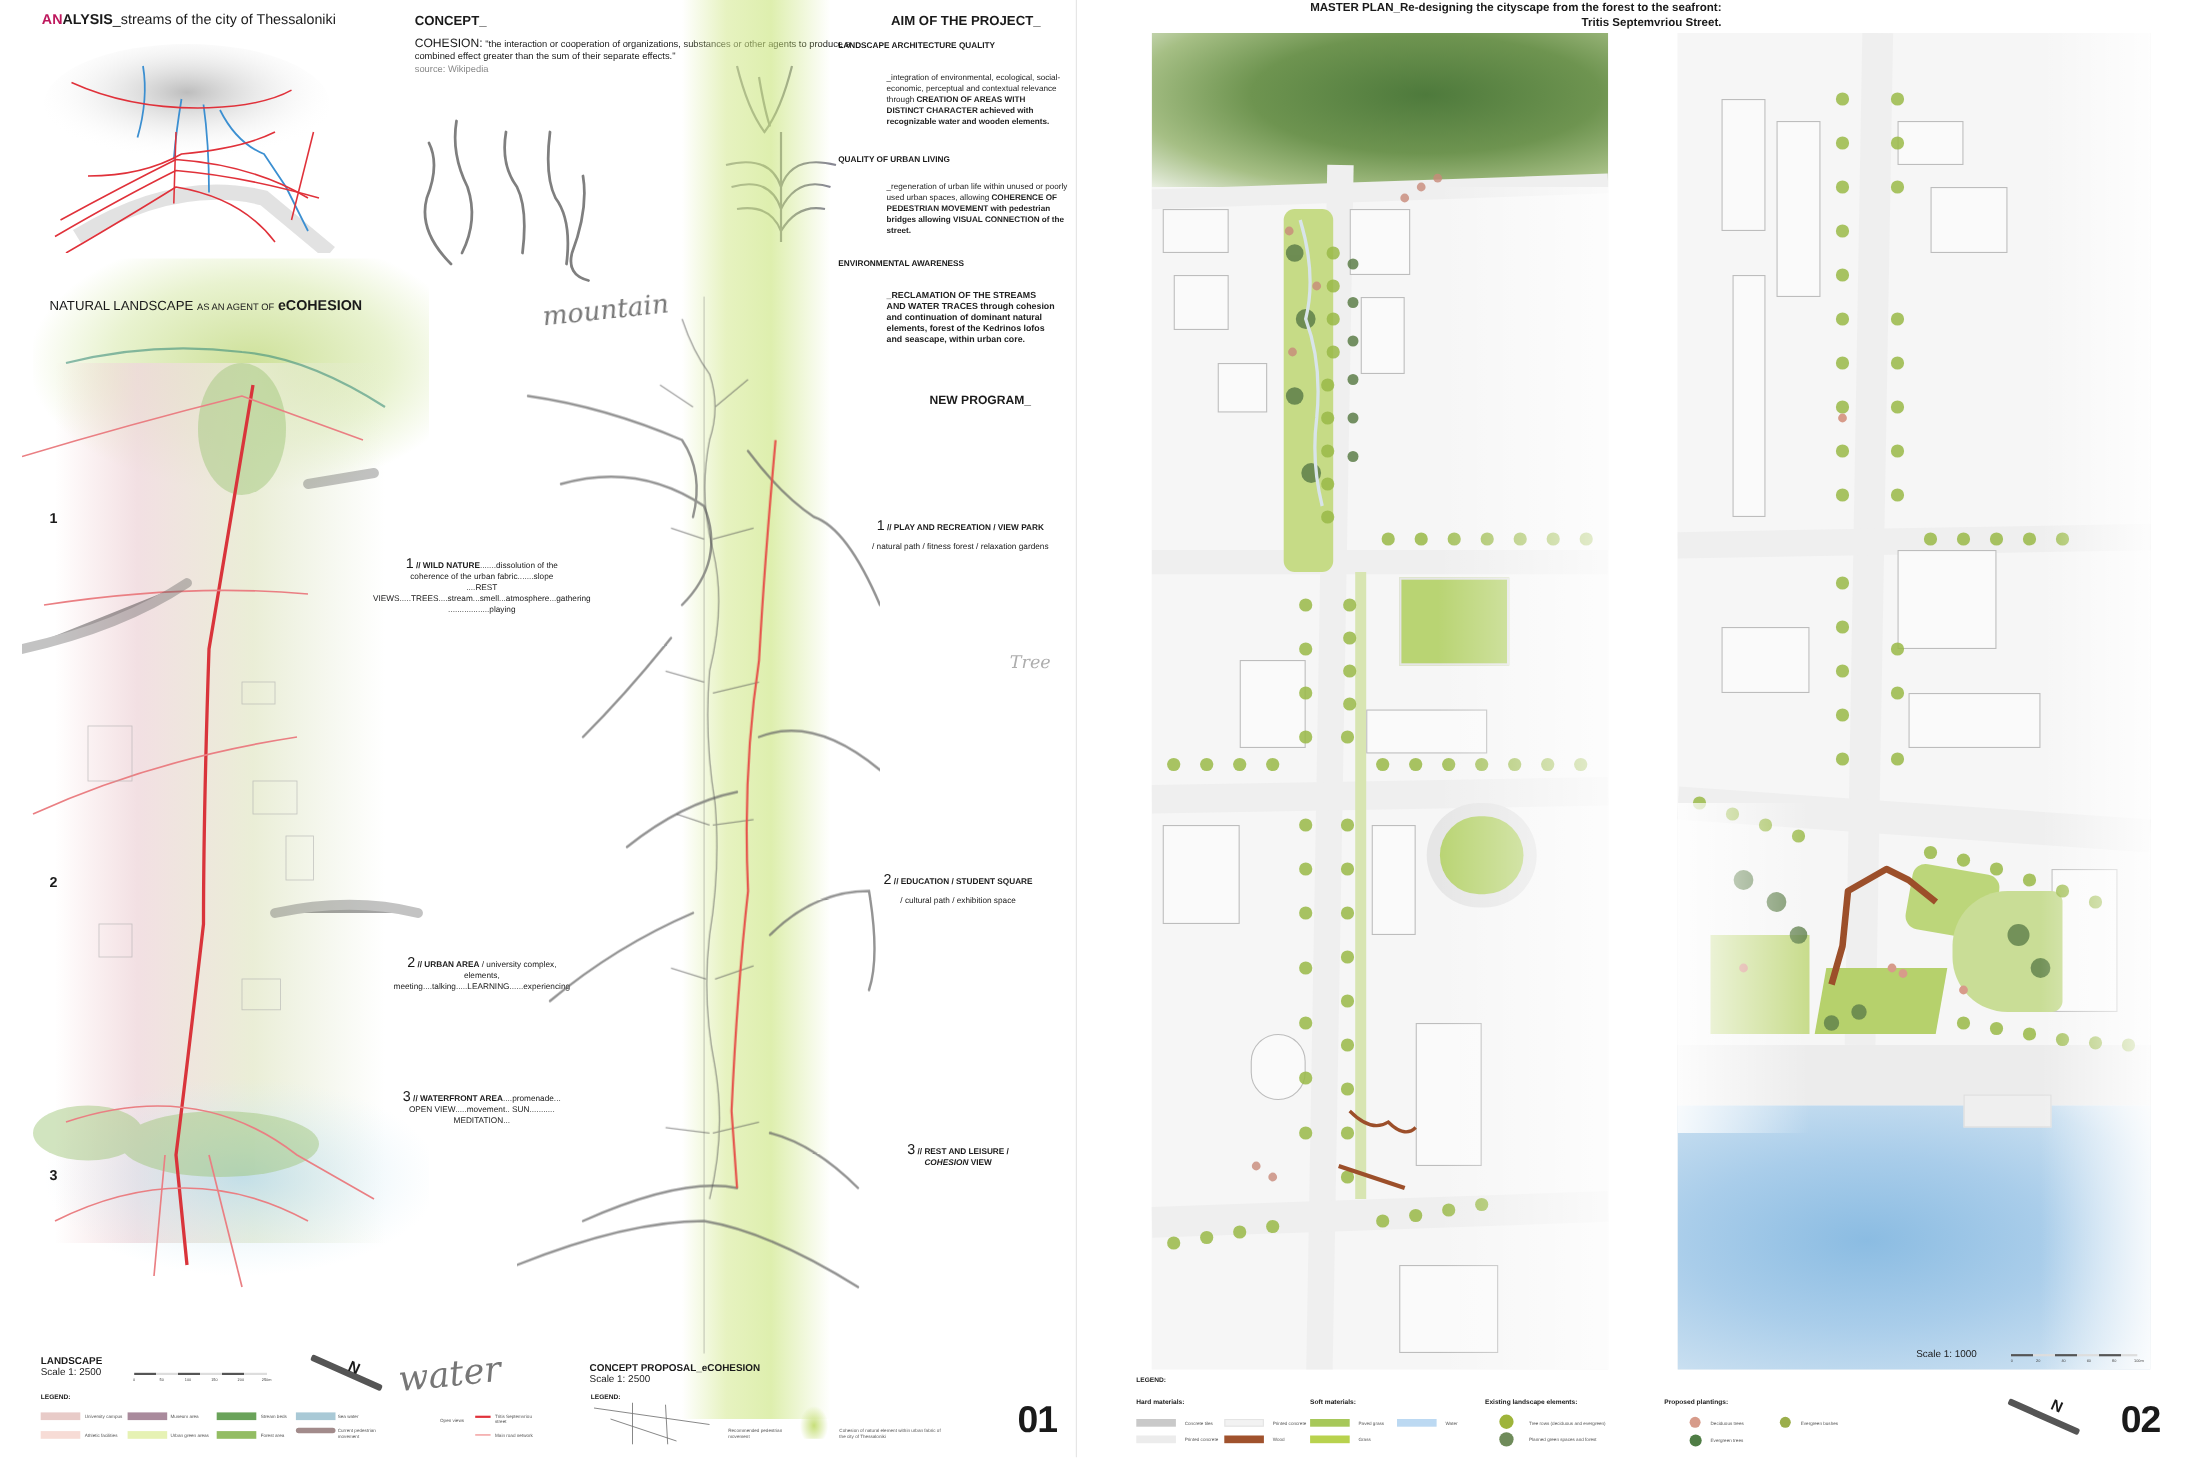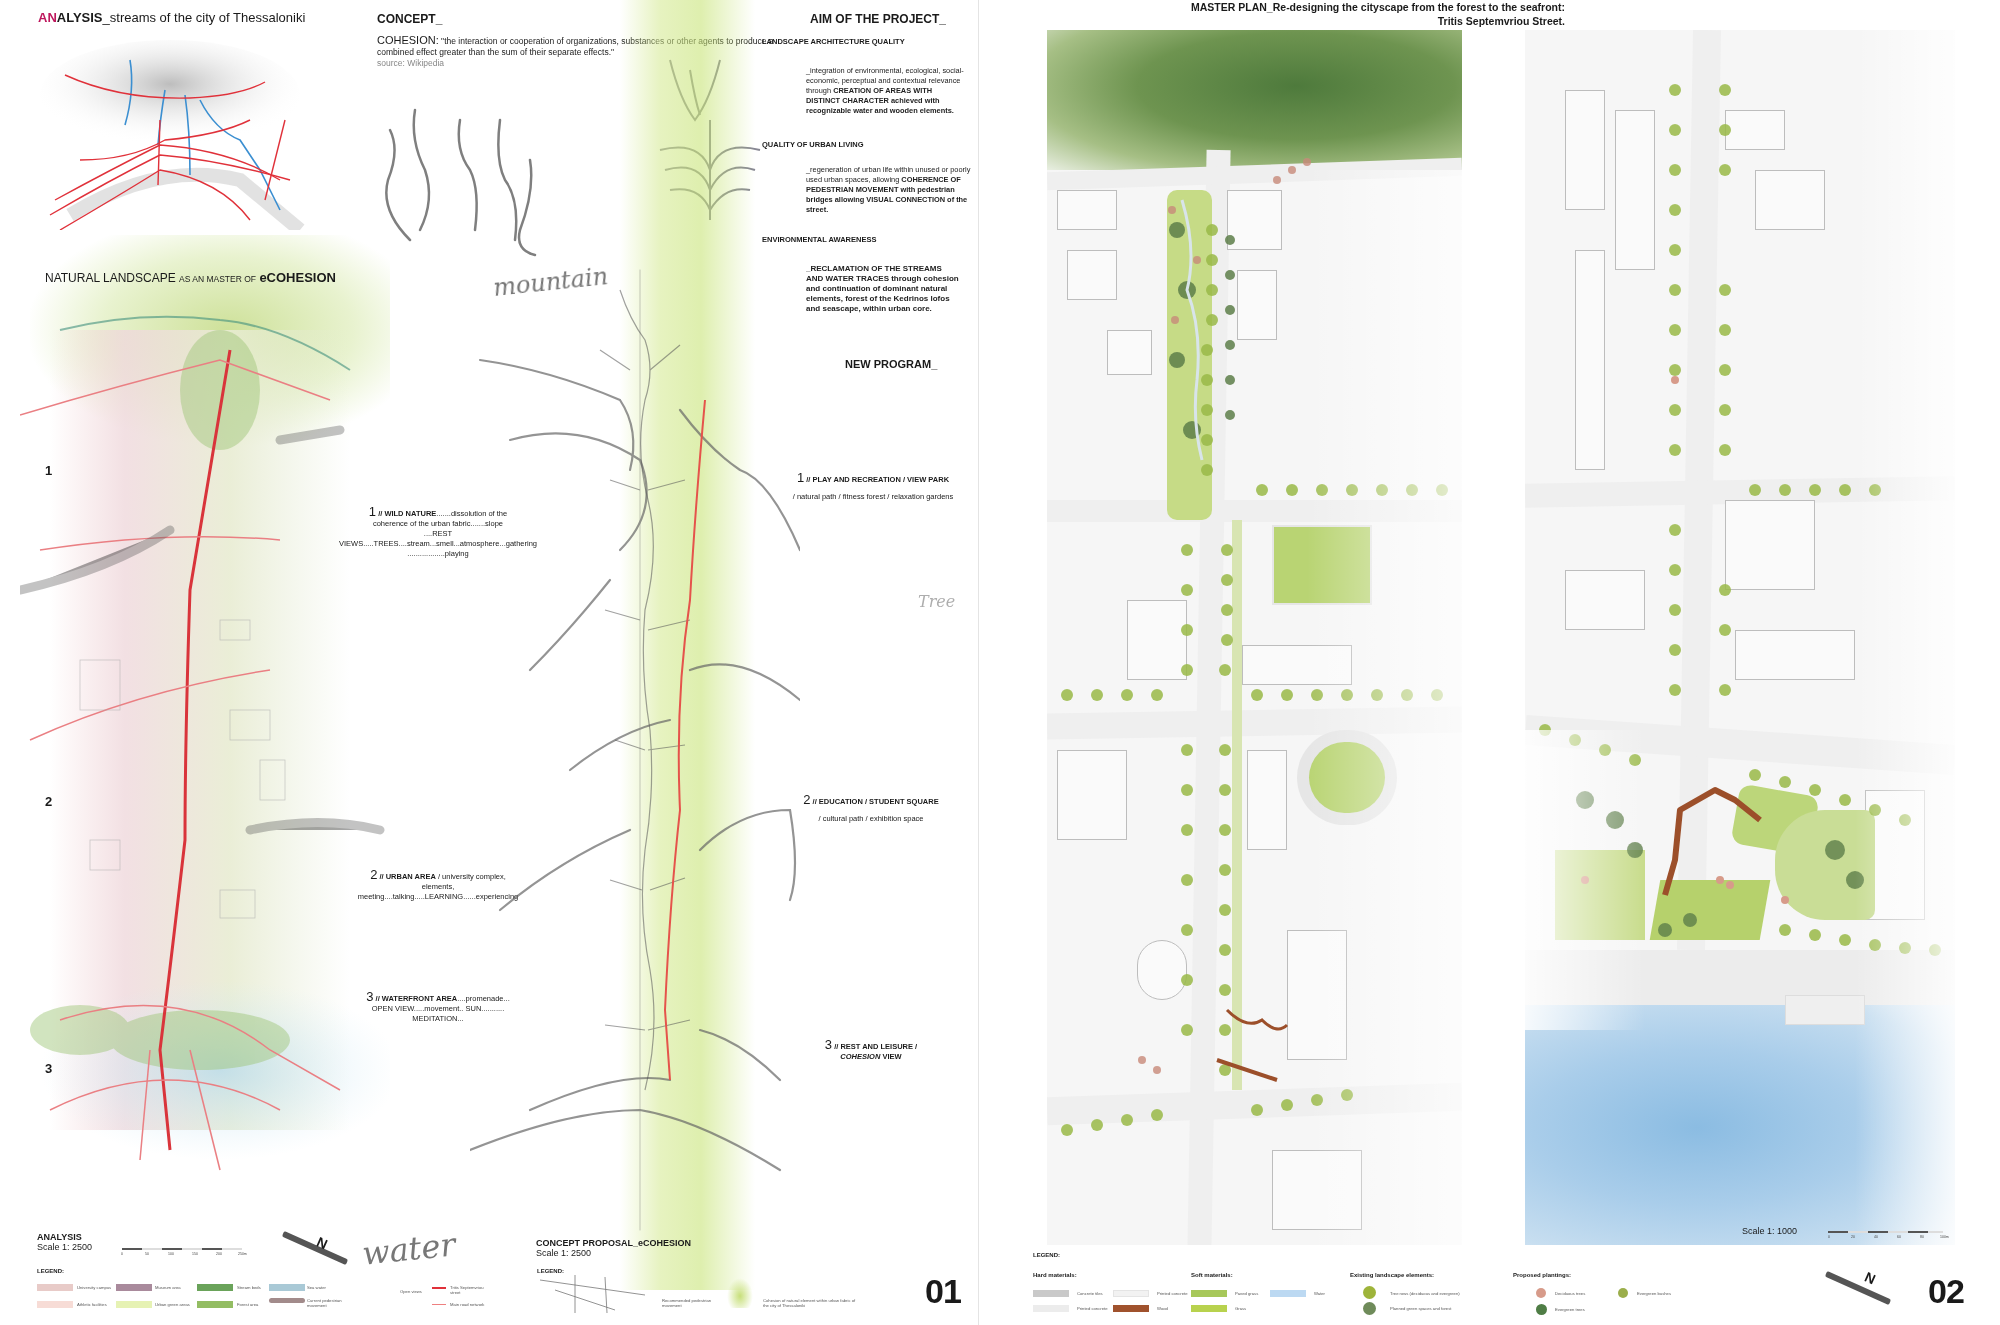--- a/index.html
+++ b/index.html
@@ -124,21 +124,21 @@
     <span>_regeneration of urban life within unused or poorly used urban spaces, allowing </span><b>COHERENCE OF PEDESTRIAN MOVEMENT with pedestrian bridges allowing VISUAL CONNECTION of the street.</b>
   </div>
   <div class="abs aim-section" style="left:762px;top:235px">ENVIRONMENTAL AWARENESS</div>
   <div class="abs aim-body" style="left:806px;top:264px;width:155px;font-size:8px">
     <b>_RECLAMATION  OF THE STREAMS AND WATER TRACES through cohesion and continuation of dominant natural elements, forest of the Kedrinos lofos and seascape, within urban core.</b>
   </div>
 
   <div class="abs" style="left:30px;top:235px;width:360px;height:210px;background:radial-gradient(ellipse at 55% 45%, rgba(190,215,120,0.75) 0%, rgba(210,230,160,0.5) 45%, rgba(255,255,255,0) 72%);"></div>
   <div class="abs natural-land">
     <span>NATURAL LANDSCAPE</span>
-    <span class="small">AS AN MASTER OF</span>
+    <span class="small">AS AN AGENT OF</span>
     <b>eCOHESION</b>
   </div>
 
   <svg class="abs" style="left:20px;top:290px" width="370" height="910">
     <defs>
       <linearGradient id="corr" x1="0" x2="1">
         <stop offset="0" stop-color="#f4d6d8" stop-opacity="0"></stop>
         <stop offset="0.25" stop-color="#efd8dc" stop-opacity="0.8"></stop>
         <stop offset="0.6" stop-color="#e8ecd2" stop-opacity="0.9"></stop>
         <stop offset="1" stop-color="#e6ecd8" stop-opacity="0"></stop>
@@ -248,21 +248,21 @@
     <b>// EDUCATION / STUDENT SQUARE</b><br>
     <span style="line-height:24px">/ cultural path / exhibition space</span>
   </div>
   <div class="abs prog-item" style="right:9px;top:1040px;width:190px">
     <span class="num">3</span>
     <b>// REST AND LEISURE /</b><br>
     <i>COHESION</i> <b>VIEW</b>
   </div>
 
   <div class="abs scale-block" style="left:37px;top:1232px">
-    <span>ANALYSIS</span>
+    <span>LANDSCAPE</span>
     <span class="sub">Scale 1: 2500</span>
   </div>
   <div class="scalebar" style="left:122px;top:1248px;width:120px"></div>
   <div class="tick" style="left:121px;top:1252px">0</div>
   <div class="tick" style="left:145px;top:1252px">50</div>
   <div class="tick" style="left:168px;top:1252px">100</div>
   <div class="tick" style="left:192px;top:1252px">150</div>
   <div class="tick" style="left:216px;top:1252px">200</div>
   <div class="tick" style="left:238px;top:1252px">250m</div>
   <div class="north" style="left:280px;top:1245px"></div>

